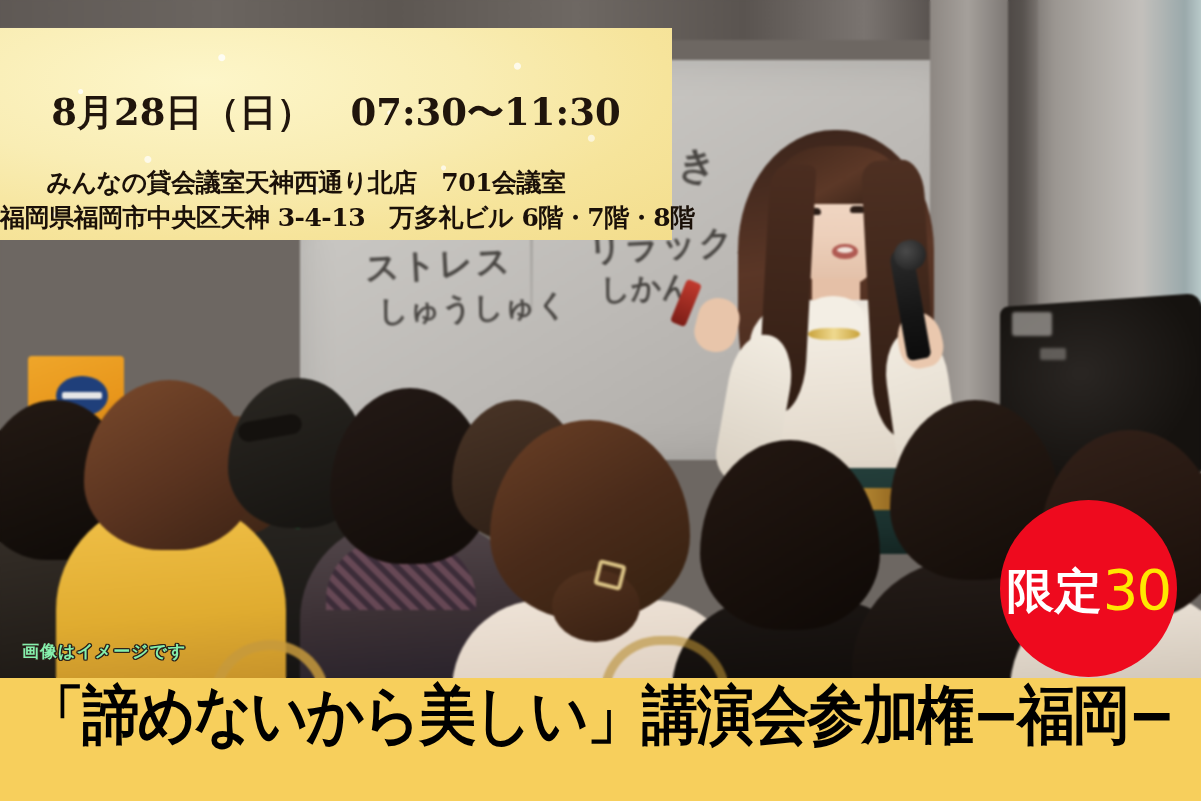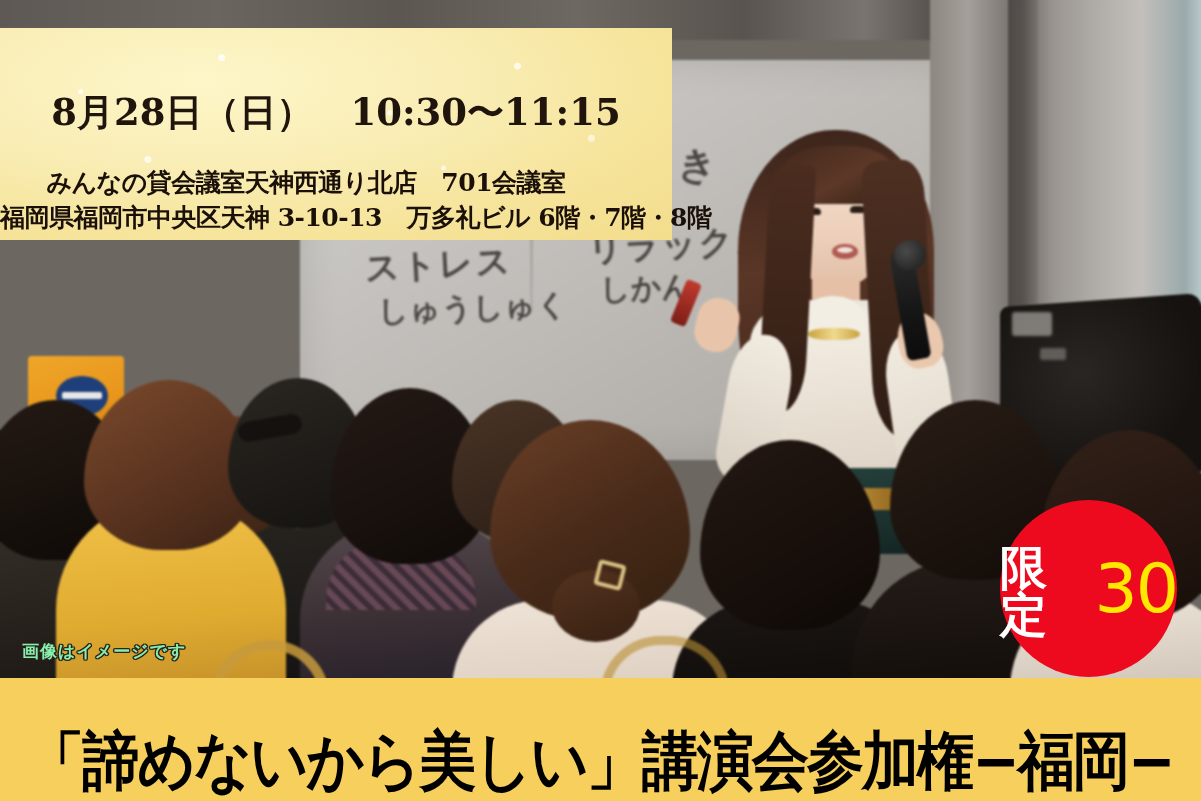--- a/index.html
+++ b/index.html
@@ -333,30 +333,30 @@
     display:flex; flex-direction:row;
     align-items:center; justify-content:center;
   }
   .badge-label {
     font-family:"DejaVu Sans", sans-serif;
     font-weight:700; font-size:47px; color:#ffffff;
     line-height:1; letter-spacing:1px; margin-top:4px;
   }
   .badge-number {
     font-family:"DejaVu Sans", sans-serif;
-    font-weight:400; font-size:68px; color:#ffe800;
+    font-weight:400; font-size:56px; color:#ffe800;
     line-height:.92; margin-top:2px; letter-spacing:-2px;
   }
 
   
   .banner {
     position:absolute; left:0; top:678px; width:1201px; height:123px;
     background:#f7cf5c;
     z-index:10;
-    display:flex; align-items:flex-end; justify-content:center;
+    display:flex; align-items:flex-start; justify-content:center;
   }
   .banner-text {
     font-family:"DejaVu Sans", sans-serif;
     font-weight:700;
     font-size:57px;
     color:#000000;
     letter-spacing:-2px;
     white-space:nowrap;
     transform:scaleY(1.12);
   }
@@ -443,23 +443,23 @@
     <div class="aud a8"></div>
     <div class="a9b"></div>
     <div class="aud a9"></div>
     <div class="chair"></div>
     <div class="chair2"></div>
 
     <div class="photo-blur"></div>
   </div>
 
   <div class="header-box">
-    <div class="hb-date">8月28日（日）　10:30〜11:15</div>
+    <div class="hb-date">8月28日（日）　07:30〜11:30</div>
     <div class="hb-venue">みんなの貸会議室天神西通り北店　701会議室</div>
-    <div class="hb-address">福岡県福岡市中央区天神 3-10-13　万多礼ビル 6階・7階・8階</div>
+    <div class="hb-address">福岡県福岡市中央区天神 3-4-13　万多礼ビル 6階・7階・8階</div>
   </div>
 
   <div class="disclaimer">画像はイメージです</div>
 
   <div class="badge">
     <div class="badge-label">限定</div>
     <div class="badge-number">30</div>
   </div>
 
   <div class="banner">

